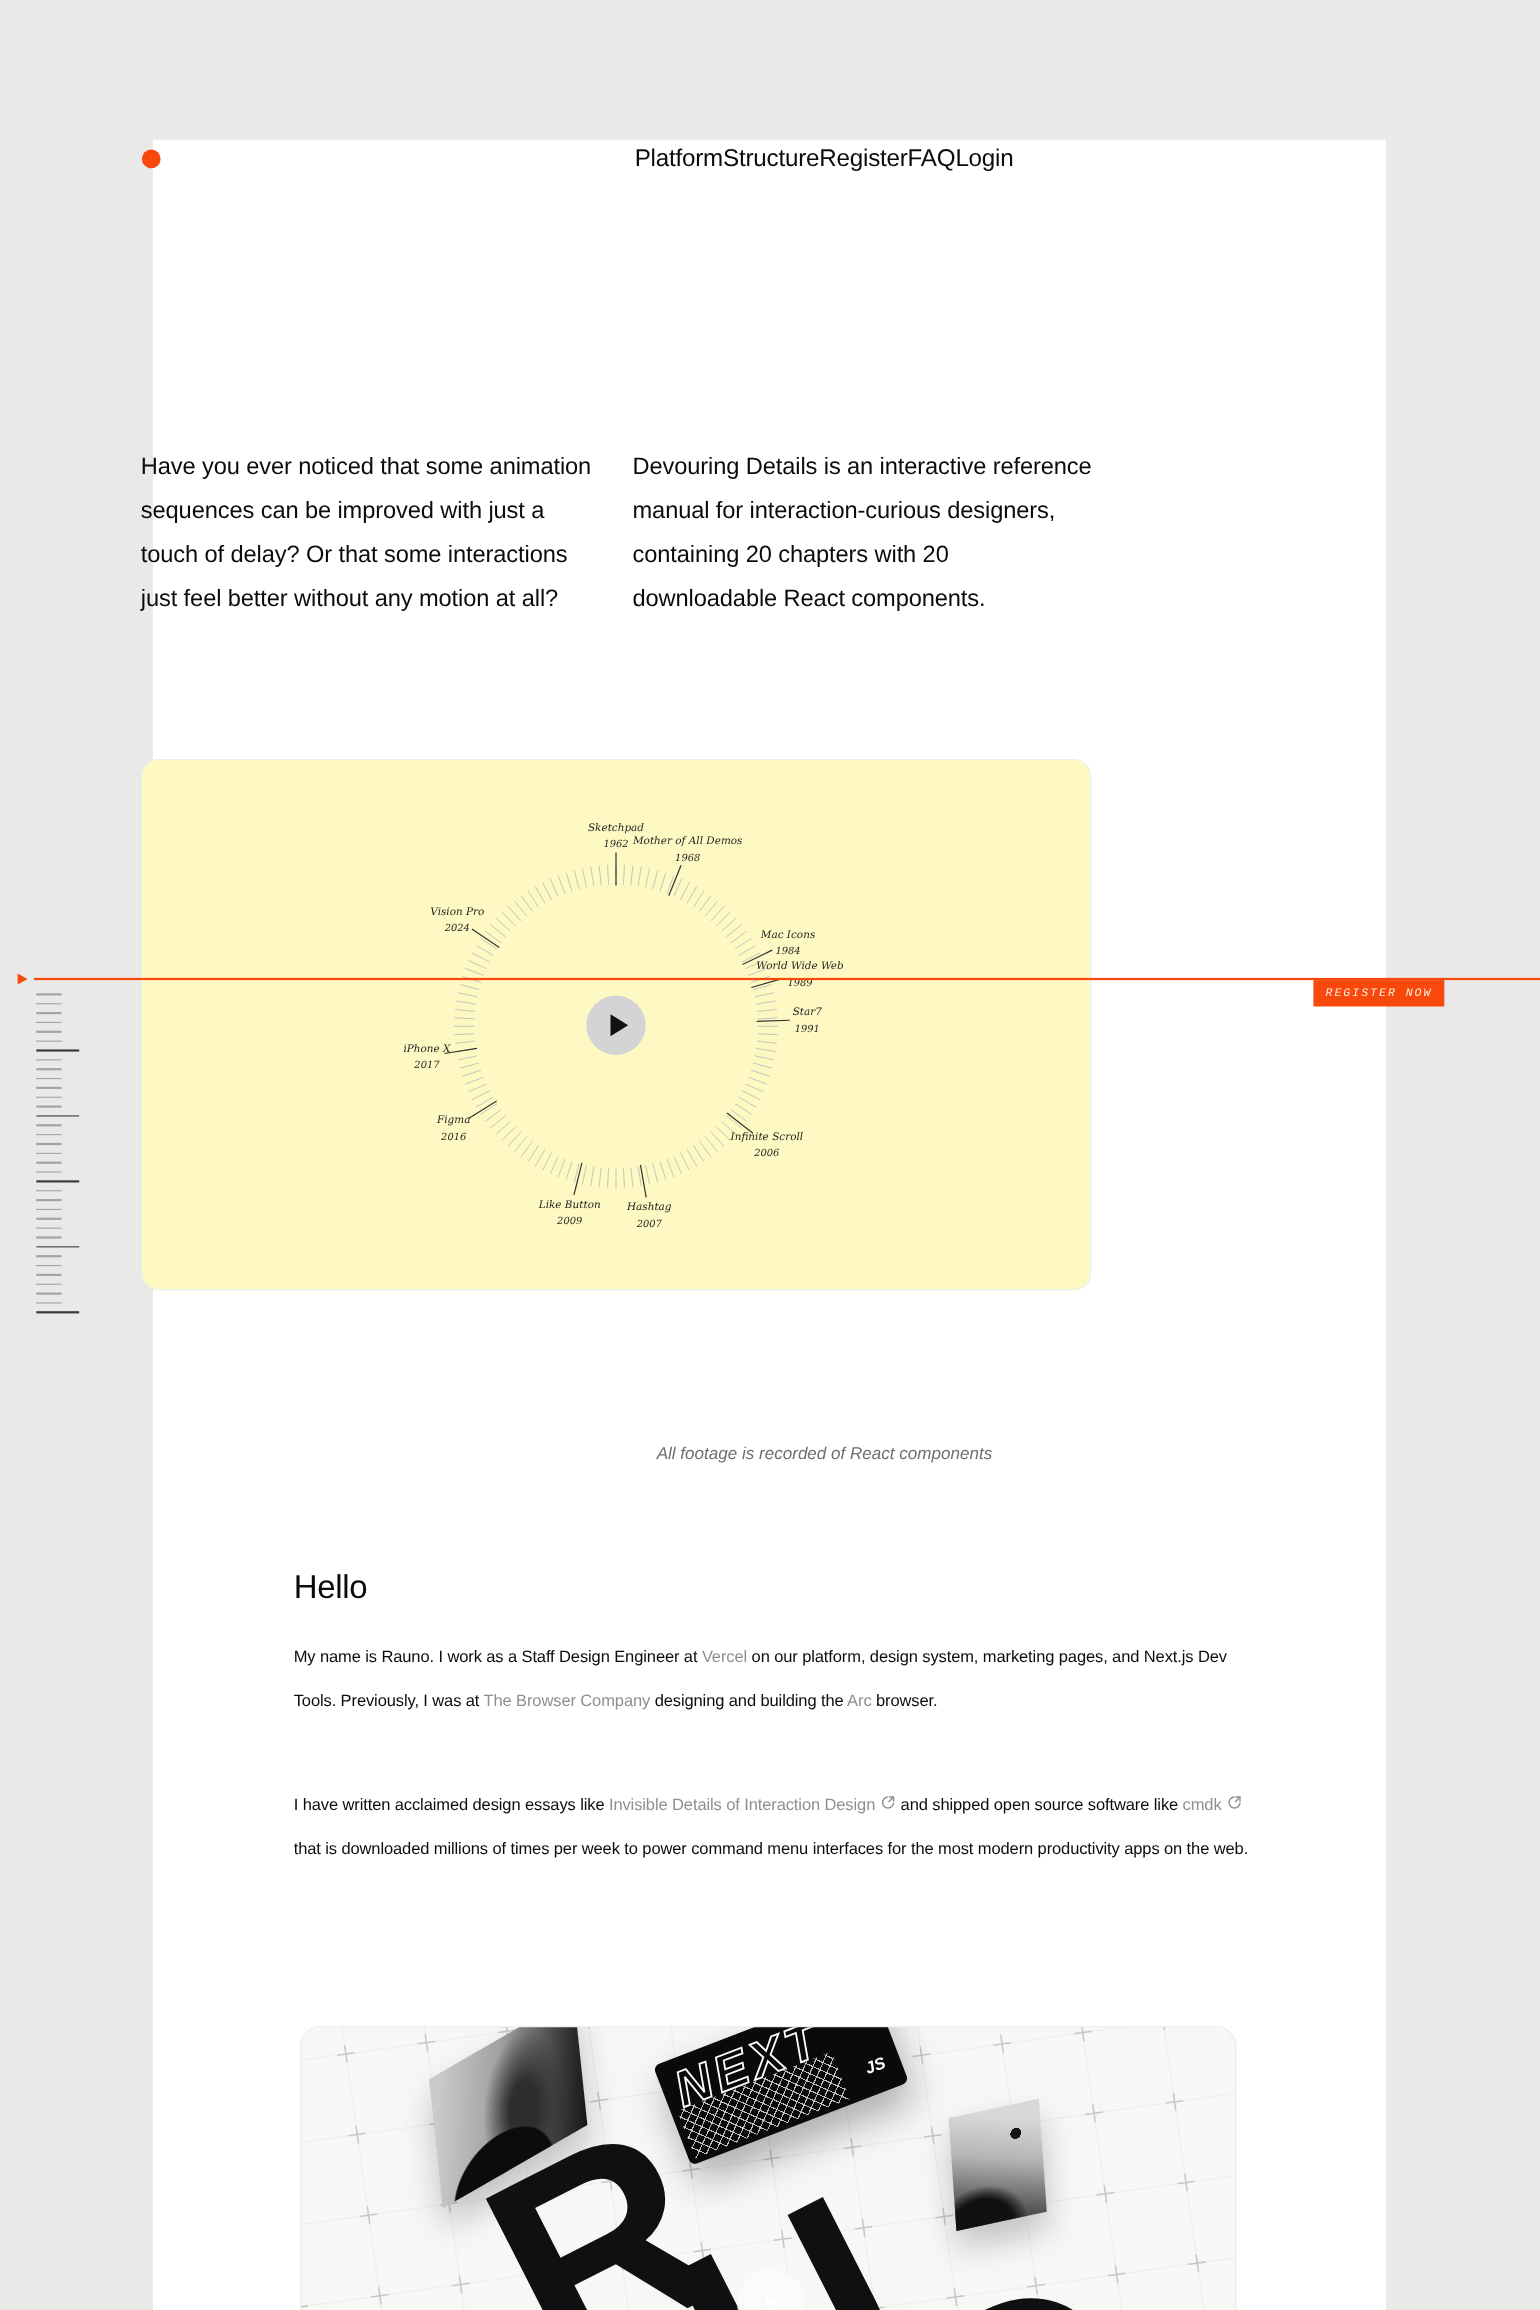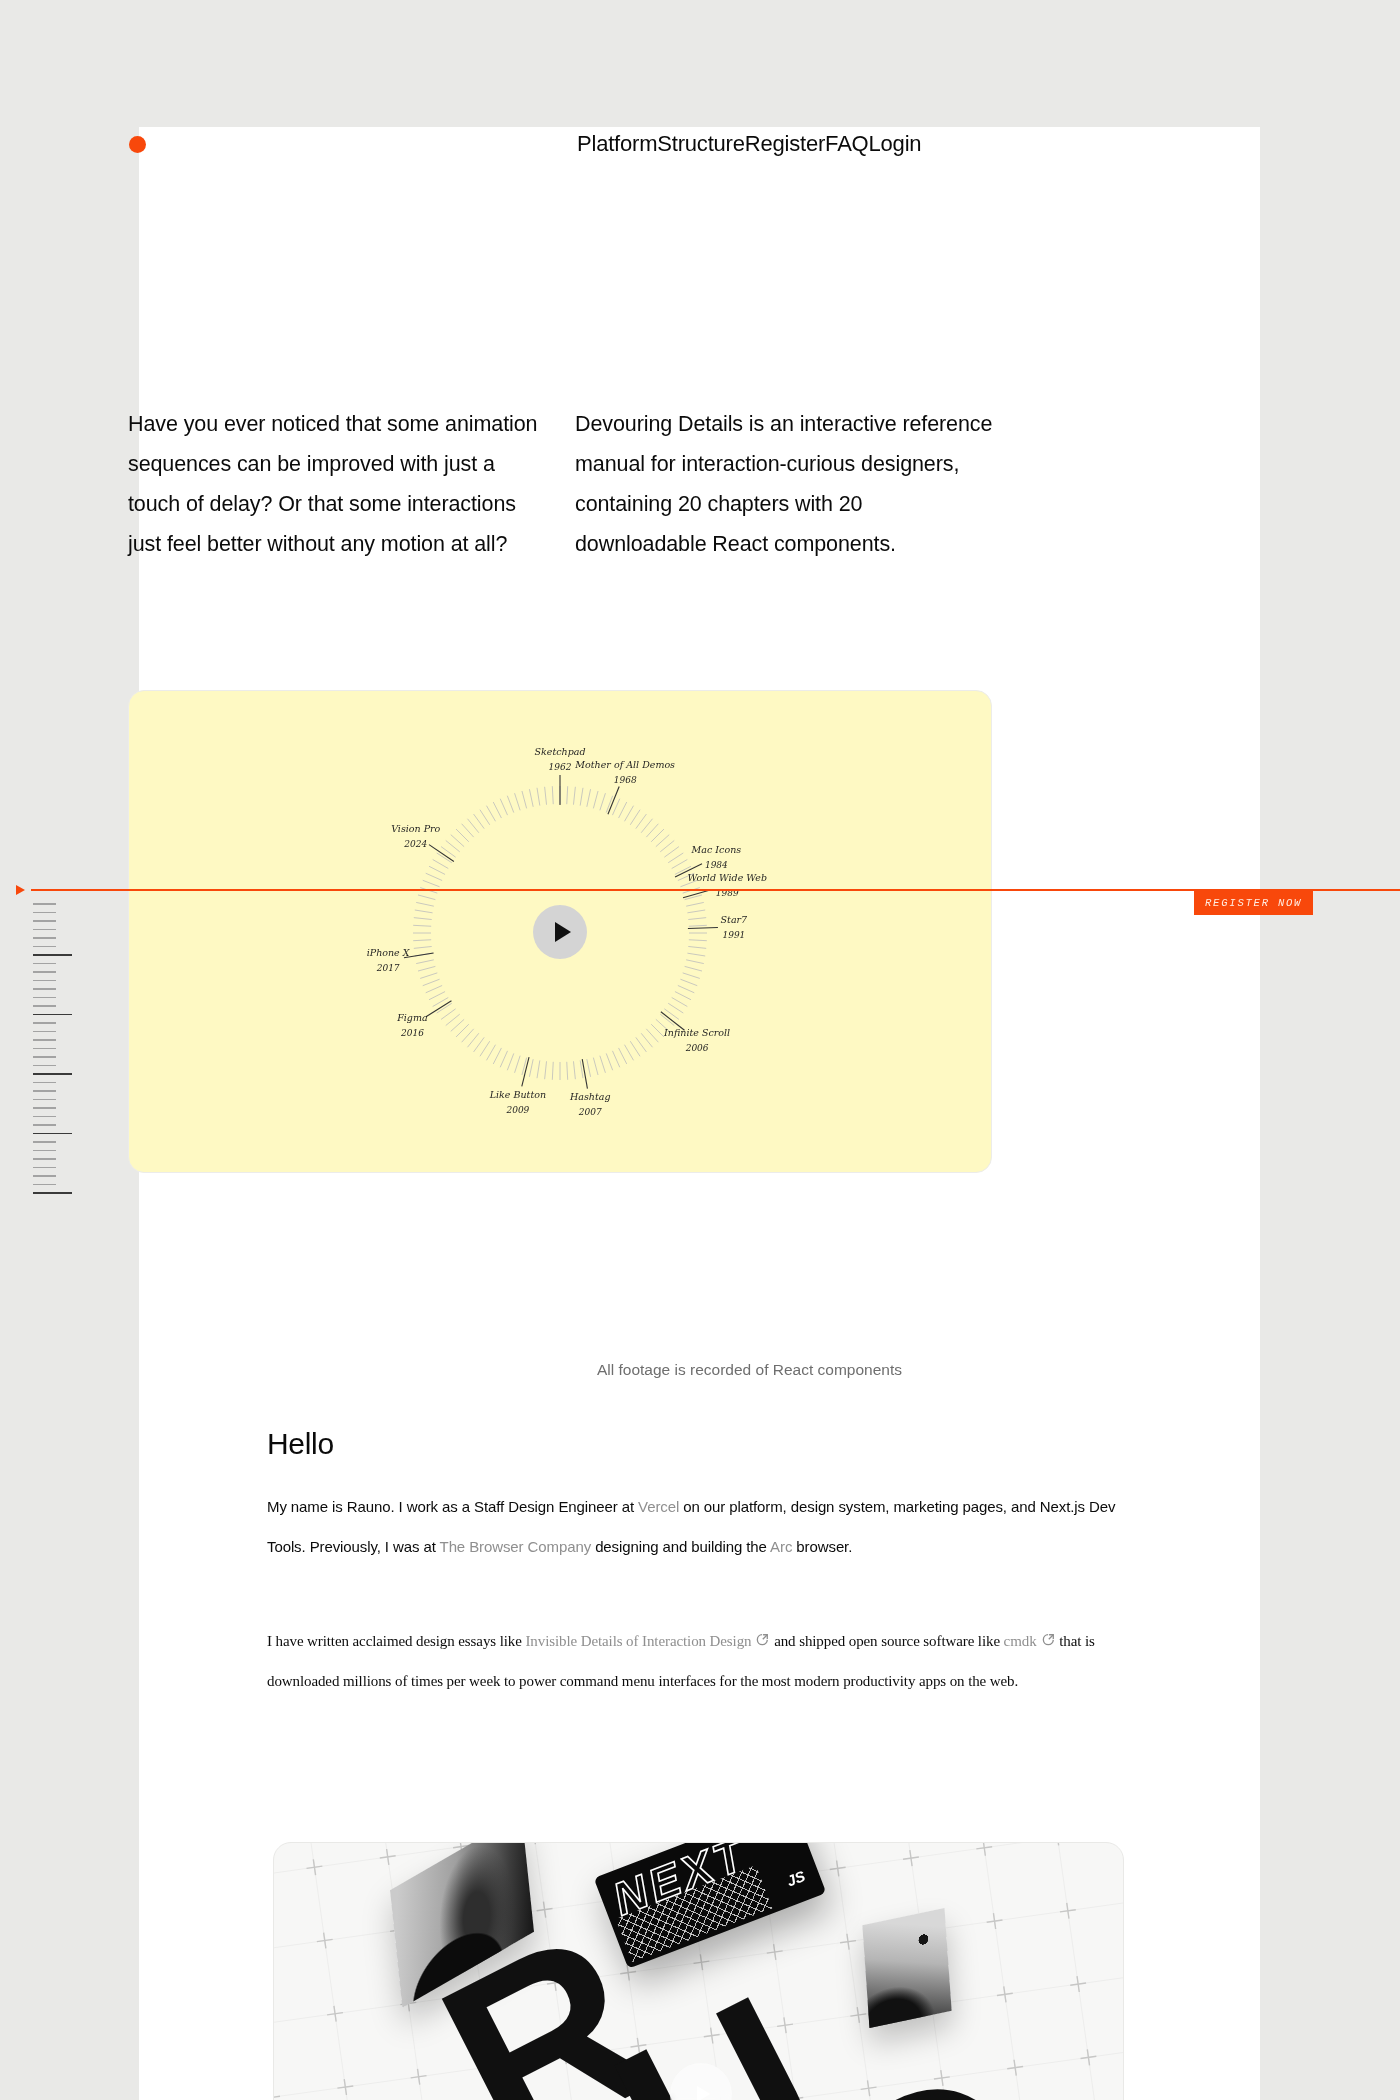--- a/index.html
+++ b/index.html
@@ -248,25 +248,25 @@
         <text x="283.4396312687819" text-anchor="middle" class="dial-label"><tspan x="283.4396312687819" y="330.2059519765777">Figma</tspan><tspan x="283.4396312687819" y="345.2059519765777" class="yr">2016</tspan></text>
         <line x1="274.94524218596825" y1="266.7166454763565" x2="304.57589240382237" y2="262.0236115251496" stroke="#333333" stroke-width="1.1"></line>
         <text x="259.14222873644604" text-anchor="middle" class="dial-label"><tspan x="259.14222873644604" y="265.2195969170002">iPhone X</tspan><tspan x="259.14222873644604" y="280.2195969170002" class="yr">2017</tspan></text>
         <line x1="300.01206353630346" y1="153.64752125162198" x2="324.8831907129547" y2="170.42330835574438" stroke="#333333" stroke-width="1.1"></line>
         <text x="286.74746237542274" text-anchor="middle" class="dial-label"><tspan x="286.74746237542274" y="140.70043479609">Vision Pro</tspan><tspan x="286.74746237542274" y="155.70043479609" class="yr">2024</tspan></text>
       </svg>
     <button class="play-button">
       <span class="play-tri"></span>
     </button>
   </div>
-  <div class="video-caption" style="position:absolute;left:139px;top:1361px;width:1221px;">All footage is recorded of React components</div>
+  <div class="video-caption" style="position:absolute;left:139px;top:1313px;width:1221px;font-style:italic;">All footage is recorded of React components</div>
 
   <h2 class="hello-heading" style="position:absolute;left:267px;top:1427px;margin:0;">Hello</h2>
   <p class="about-p p1" style="position:absolute;left:267px;top:1487px;width:876px;margin:0;"><span>My name is Rauno. I work as a Staff Design Engineer at </span><a class="t-link" href="#">Vercel</a><span> on our platform, design system, marketing pages, and Next.js Dev Tools. Previously, I was at </span><a class="t-link" href="#">The Browser Company</a><span> designing and building the </span><a class="t-link" href="#">Arc</a><span> browser.</span></p>
-  <p class="about-p p2" style="position:absolute;left:267px;top:1621px;width:876px;margin:0;font-family:Liberation Serif, serif;"><span>I have written acclaimed design essays like </span><a class="t-link" href="#">Invisible Details of Interaction Design<svg class="ext" viewBox="0 0 16 16">
+  <p class="about-p p2" style="position:absolute;left:267px;top:1621px;width:876px;margin:0;"><span>I have written acclaimed design essays like </span><a class="t-link" href="#">Invisible Details of Interaction Design<svg class="ext" viewBox="0 0 16 16">
           <path d="M13.1 8.4A5.3 5.3 0 1 1 7.6 2.9"></path>
           <path d="M8.6 2.9h4.5v4.5"></path>
           <path d="M13.1 2.9 8.3 7.7"></path>
         </svg></a><span> and shipped open source software like </span><a class="t-link" href="#">cmdk<svg class="ext" viewBox="0 0 16 16">
           <path d="M13.1 8.4A5.3 5.3 0 1 1 7.6 2.9"></path>
           <path d="M8.6 2.9h4.5v4.5"></path>
           <path d="M13.1 2.9 8.3 7.7"></path>
         </svg></a><span> that is downloaded millions of times per week to power command menu interfaces for the most modern productivity apps on the web.</span></p>
 
   <div class="media-card" style="position:absolute;left:273px;top:1842px;">

